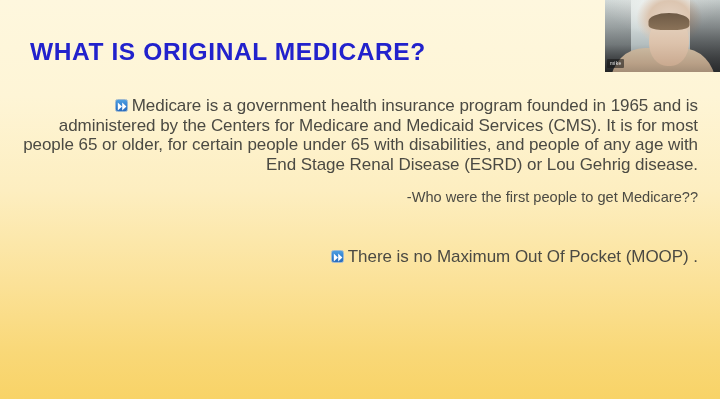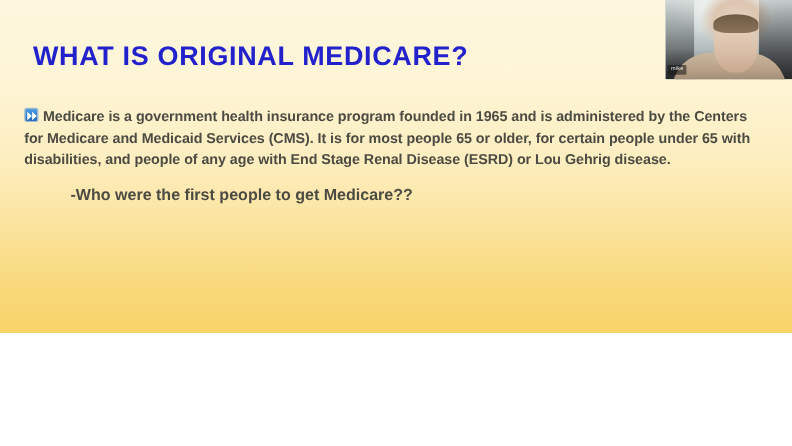--- a/index.html
+++ b/index.html
@@ -3,30 +3,31 @@
 <meta charset="utf-8">
 <style>
   html, body {
     margin: 0;
     padding: 0;
     background: #ffffff;
   }
   #slide {
     position: relative;
     width: 720px;
-    height: 303px;
+    height: 399px;
     overflow: hidden;
     background: linear-gradient(180deg,
         #fef7de 0%,
         #fef5d6 24%,
         #fdeec0 48%,
         #fbe196 72%,
         #f9d878 88%,
         #f8d367 100%);
     font-family: "Liberation Sans", sans-serif;
+    text-align: right;
     -webkit-font-smoothing: antialiased;
   }
 
   
   #slide-title {
     position: absolute;
     left: 30px;
     top: 38px;
     font-size: 24.5px;
     font-weight: bold;
@@ -40,25 +41,24 @@
   #body-content {
     position: absolute;
     left: 22px;
     top: 96px;
     width: 676px;
     color: #4b4a43;
   }
 
   .para {
     position: relative;
-    font-size: 13px;
+    font-size: 17px;
     line-height: 19.6px;
     color: #4b4a43;
     letter-spacing: -0.05px;
-    font-weight: bold;
   }
 
   .para-text {
     display: inline;
   }
 
   
   .ff-bullet {
     display: inline-block;
     width: 13px;
@@ -76,21 +76,20 @@
     left: 1px;
     top: 2.2px;
   }
 
   .sub-para {
     position: relative;
     font-size: 14.6px;
     line-height: 19.6px;
     color: #4b4a43;
     margin-left: 42px;
-    font-weight: bold;
   }
 
   .spacer-lg { height: 14px; }
   .spacer-sm { height: 9px; }
   .spacer-xl { height: 30px; }
 
   
   #webcam-tile {
     position: absolute;
     left: 605px;
@@ -193,20 +192,28 @@
 
     <div class="spacer-lg"></div>
 
     <div class="sub-para">-Who were the first people to get Medicare??</div>
 
     <div class="spacer-sm"></div>
 
 
     <div class="spacer-xl"></div>
 
+    <div class="para">
+      <span class="ff-bullet">
+        <svg width="11" height="9" viewBox="0 0 11 9" aria-hidden="true">
+          <polygon points="0.8,0.6 5.0,4.5 0.8,8.4" fill="#ffffff"></polygon>
+          <polygon points="5.2,0.6 9.4,4.5 5.2,8.4" fill="#ffffff"></polygon>
+        </svg>
+      </span><span class="para-text">There is no Maximum Out Of Pocket (MOOP) .</span>
+    </div>
 
   </div>
 
   <div id="webcam-tile">
     <div id="webcam-video">
       <div id="webcam-backdrop-left"></div>
       <div id="webcam-backdrop"></div>
       <div id="webcam-torso"></div>
       <div id="webcam-head"></div>
       <div id="webcam-hair"></div>

